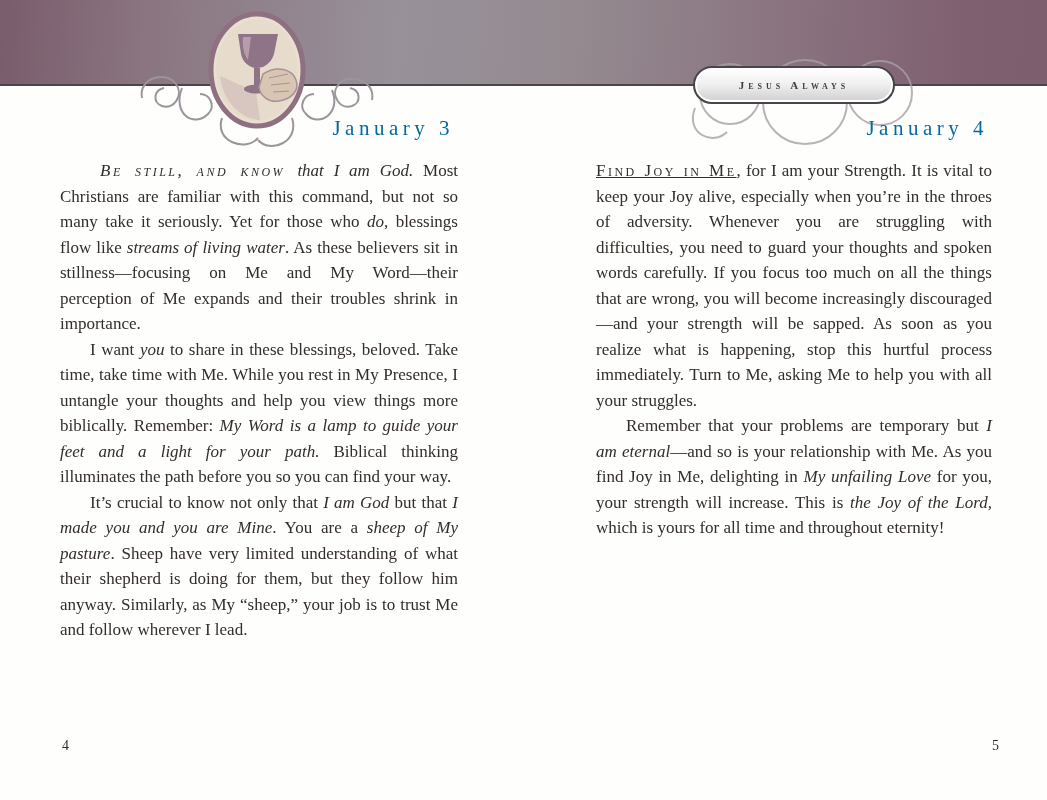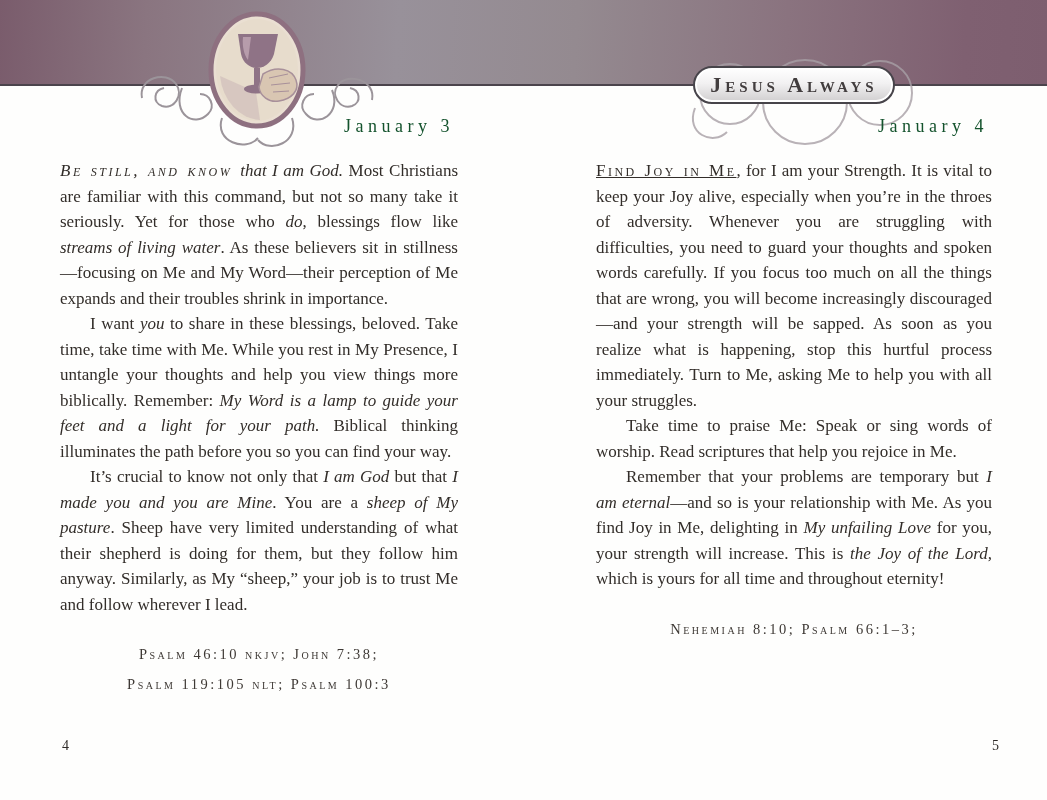--- a/index.html
+++ b/index.html
@@ -22,37 +22,37 @@
   .badge-swirls{position:absolute;left:655px;top:48px;width:300px;height:112px;z-index:2;}
   .brand-badge{
     position:absolute;left:693px;top:66px;width:198px;height:34px;
     border:2.5px solid #47444a;border-radius:19px;
     background:linear-gradient(180deg,#ffffff 0%,#f2f1f2 45%,#d0cecf 100%);
     box-shadow:inset 0 0 0 2px #ffffff;
     display:flex;align-items:center;justify-content:center;
     z-index:4;
   }
   .brand-badge span{
-    font-variant:small-caps;letter-spacing:4px;font-size:22px;
+    font-variant:small-caps;letter-spacing:4px;font-size:11px;
     color:#423d3e;font-weight:600;
   }
   .page{position:absolute;top:0;height:800px;z-index:5;}
   .page-left{left:60px;width:398px;}
   .page-right{left:596px;width:396px;}
   .date-head{
     position:absolute;top:116px;right:4px;
-    font-size:18px;letter-spacing:4.5px;color:#14532d;
+    font-size:21px;letter-spacing:4.5px;color:#0369a1;
   }
   .body-text{position:absolute;top:158px;left:0;right:0;}
   .body-text p{
     margin:0;font-size:17px;line-height:25.5px;
     text-align:justify;
   }
   .body-text p + p{text-indent:30px;}
-  .seg-sci{font-variant:small-caps;font-style:italic;letter-spacing:2.5px;}
+  .seg-sci{font-variant:small-caps;font-style:italic;letter-spacing:2.5px;margin-left:40px;}
   .seg-sc{font-variant:small-caps;letter-spacing:2.5px;text-decoration:underline;}
   .seg-i{font-style:italic;font-family:Liberation Serif, serif;}
   .refs{
     margin-top:22px;text-align:center;
     font-variant:small-caps;font-size:14.5px;letter-spacing:2.5px;
     line-height:30px;color:#3e3935;
   }
   .pagenum{
     position:absolute;top:738px;font-size:14px;color:#2e2a27;z-index:6;
   }
@@ -103,34 +103,28 @@
   <div class="brand-badge">
     <span>Jesus Always</span>
   </div>
 
   <section class="page page-left">
     <div class="date-head">January 3</div>
     <div class="body-text">
       <p><span class="seg-sci">Be still, and know </span><span class="seg-i">that I am God.</span><span class="seg-r"> Most Christians are familiar with this command, but not so many take it seriously. Yet for those who </span><span class="seg-i">do</span><span class="seg-r">, blessings flow like </span><span class="seg-i">streams of living water</span><span class="seg-r">. As these believers sit in stillness—focusing on Me and My Word—their perception of Me expands and their troubles shrink in importance.</span></p>
         <p><span class="seg-r">I want </span><span class="seg-i">you</span><span class="seg-r"> to share in these blessings, beloved. Take time, take time with Me. While you rest in My Presence, I untangle your thoughts and help you view things more biblically. Remember: </span><span class="seg-i">My Word is a lamp to guide your feet and a light for your path.</span><span class="seg-r"> Biblical thinking illuminates the path before you so you can find your way.</span></p>
         <p><span class="seg-r">It’s crucial to know not only that </span><span class="seg-i">I am God</span><span class="seg-r"> but that </span><span class="seg-i">I made you and you are Mine</span><span class="seg-r">. You are a </span><span class="seg-i">sheep of My pasture</span><span class="seg-r">. Sheep have very limited understanding of what their shepherd is doing for them, but they follow him anyway. Similarly, as My “sheep,” your job is to trust Me and follow wherever I lead.</span></p>
-        <div class="refs">
-        <div>Psalm 46:10 nkjv; John 7:38;</div>
-        <div>Psalm 119:105 nlt; Psalm 100:3</div>
-      </div>
     </div>
   </section>
   <div class="pagenum pagenum-left">4</div>
 
   <section class="page page-right">
     <div class="date-head">January 4</div>
     <div class="body-text">
       <p><span class="seg-sc">Find Joy in Me</span><span class="seg-r">, for I am your Strength. It is vital to keep your Joy alive, especially when you’re in the throes of adversity. Whenever you are struggling with difficulties, you need to guard your thoughts and spoken words carefully. If you focus too much on all the things that are wrong, you will become increasingly discouraged—and your strength will be sapped. As soon as you realize what is happening, stop this hurtful process immediately. Turn to Me, asking Me to help you with all your struggles.</span></p>
-        <p><span class="seg-r">Take time to praise Me: Speak or sing words of worship. Read scriptures that help you rejoice in Me.</span></p>
         <p><span class="seg-r">Remember that your problems are temporary but </span><span class="seg-i">I am eternal</span><span class="seg-r">—and so is your relationship with Me. As you find Joy in Me, delighting in </span><span class="seg-i">My unfailing Love</span><span class="seg-r"> for you, your strength will increase. This is </span><span class="seg-i">the Joy of the Lord,</span><span class="seg-r"> which is yours for all time and throughout eternity!</span></p>
         <div class="refs">
-        <div>Nehemiah 8:10; Psalm 66:1–3;</div>
       </div>
     </div>
   </section>
   <div class="pagenum pagenum-right">5</div>
 
 </div>
 
 </body></html>

